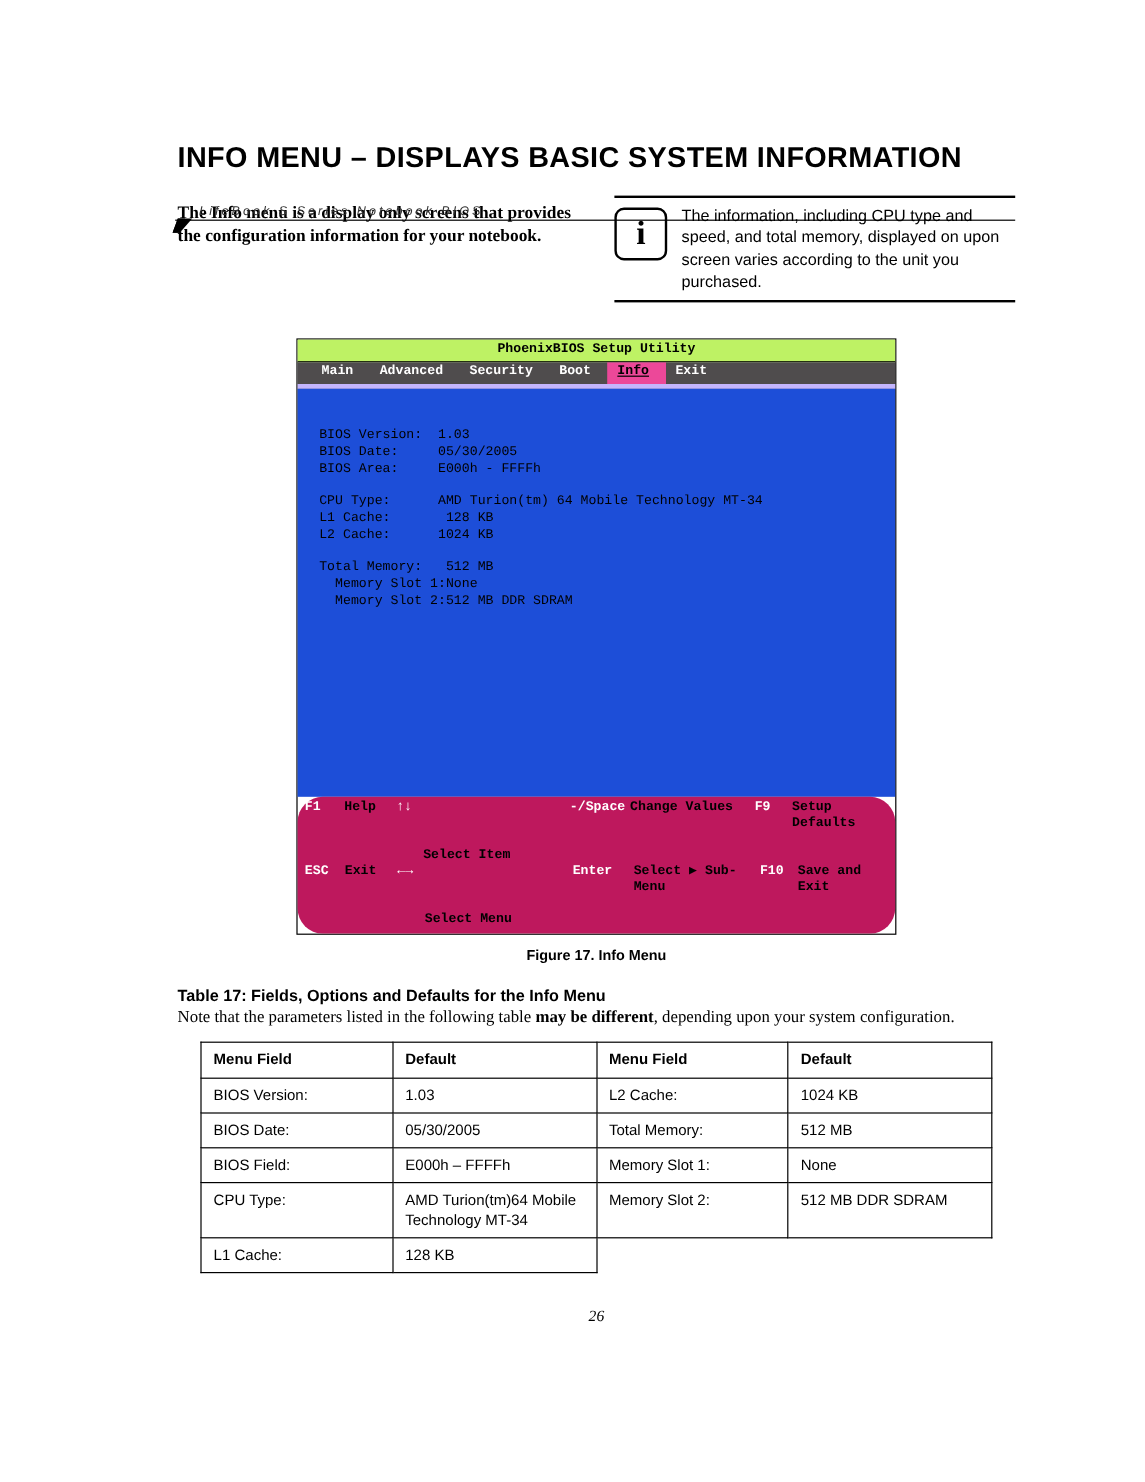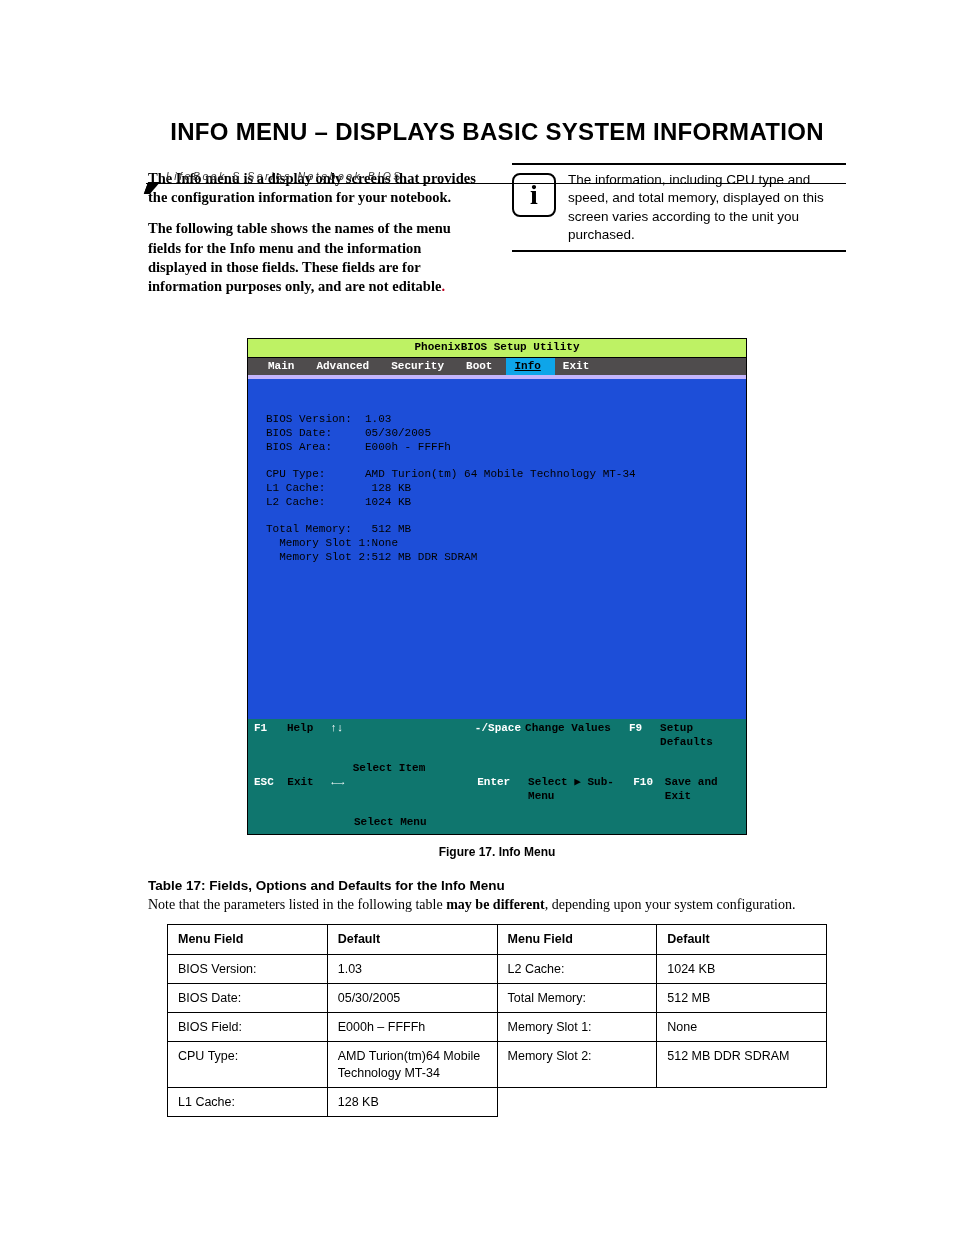--- a/index.html
+++ b/index.html
@@ -44,21 +44,20 @@
     right: 108px;
     top: 183px;
     border-top: 1px solid #000;
   }
   h1.title {
     font-family: "Optima", "Segoe UI", sans-serif;
     font-weight: 700;
     font-size: 24px;
     letter-spacing: .3px;
     margin: 48px 0 16px 0;
-    text-align: center;
   }
   .twocol {
     display: flex;
     gap: 30px;
   }
   .col {
     flex: 1;
     font-family: "Minion Pro", Georgia, "Times New Roman", serif;
     font-size: 14.5px;
     line-height: 1.32;
@@ -115,35 +114,36 @@
     color:#fff;
     display:flex;
     padding:0 12px;
     font-weight:bold;
     border-bottom:4px solid #c4b5fd;
   }
   .bios-tab {
     padding:2px 14px 2px 8px;
   }
   .bios-tab.active {
-    background:#0ea5e9;
+    background:#ec4899;
     color:#000;
     text-decoration:underline;
   }
   .bios-body {
     background:#1d4ed8;
     padding:20px 18px 90px 18px;
     min-height:230px;
     white-space:pre;
   }
   .bios-foot {
-    background:#0f766e;
+    background:#be185d;
     color:#000;
     padding:3px 6px 4px 6px;
     font-weight:bold;
+    border-radius:21px;
   }
   .bios-foot .k { color:#fff; }
   .bios-foot-row { display:flex; }
   .bf-c1{width:38px;} .bf-c2{width:50px;} .bf-c3{width:26px;color:#fff;} .bf-c4{width:95px;margin-top:40px;}
   .bf-c5{width:58px;color:#fff;margin-left:40px;} .bf-c6{width:120px;} .bf-c7{width:36px;color:#fff;} .bf-c8{}
   .caption {
     text-align:center;
     font-family:"Myriad Pro","Segoe UI",Arial,sans-serif;
     font-size:12px;
     font-weight:600;
@@ -192,30 +192,27 @@
 
   <div class="running-head">LifeBook S Series Notebook BIOS</div>
   <div class="marker"></div>
   <div class="rule-top"></div>
 
   <h1 class="title">INFO MENU – DISPLAYS BASIC SYSTEM INFORMATION</h1>
 
   <div class="twocol">
     <div class="col">
       <p>The Info menu is a display only screens that provides the configuration information for your notebook.</p>
-      <p>
-        <span>The following table shows the names of the menu fields for the Info menu and the information displayed in those fields. These fields are for information purposes only, and are not editable</span><span style="color:#c00020">.</span>
-      </p>
     </div>
     <div class="col">
       <div class="note">
         <div class="note-icon-box">
           <span class="note-icon-i">i</span>
         </div>
-        <div>The information, including CPU type and speed, and total memory, displayed on this screen varies according to the unit you purchased.</div>
+        <div>The information, including CPU type and speed, and total memory, displayed on upon screen varies according to the unit you purchased.</div>
       </div>
     </div>
   </div>
 
   <div class="bios-wrap">
     <div class="bios">
       <div class="bios-title">PhoenixBIOS Setup Utility</div>
       <div class="bios-tabs" id="bios-tabs">
           <span class="bios-tab">Main</span>
           <span class="bios-tab">Advanced</span>

